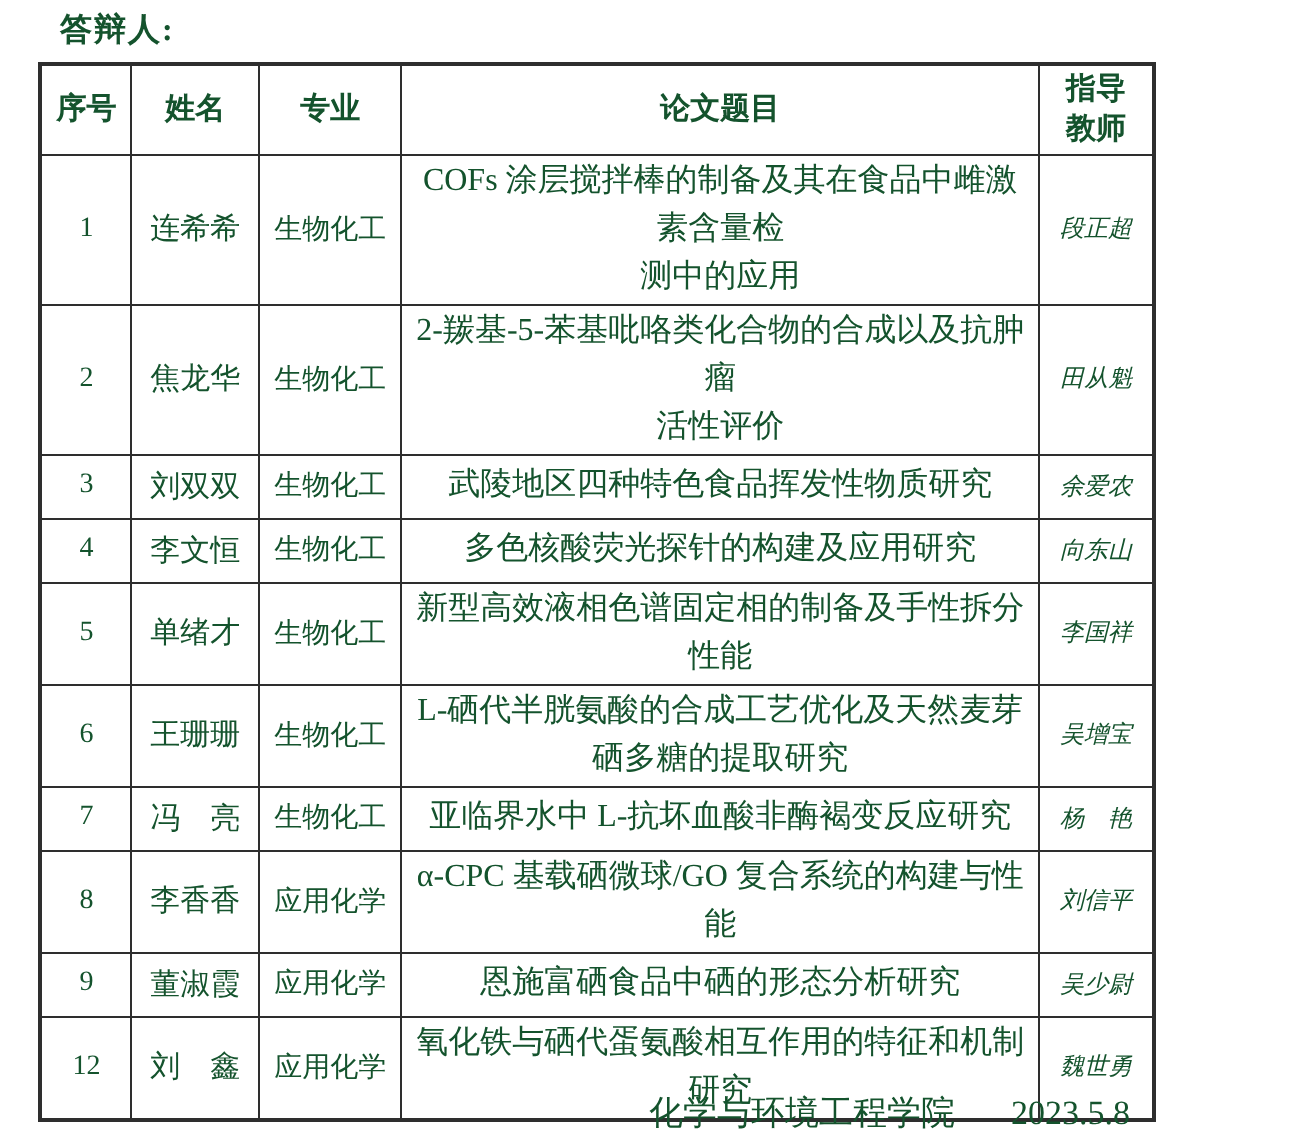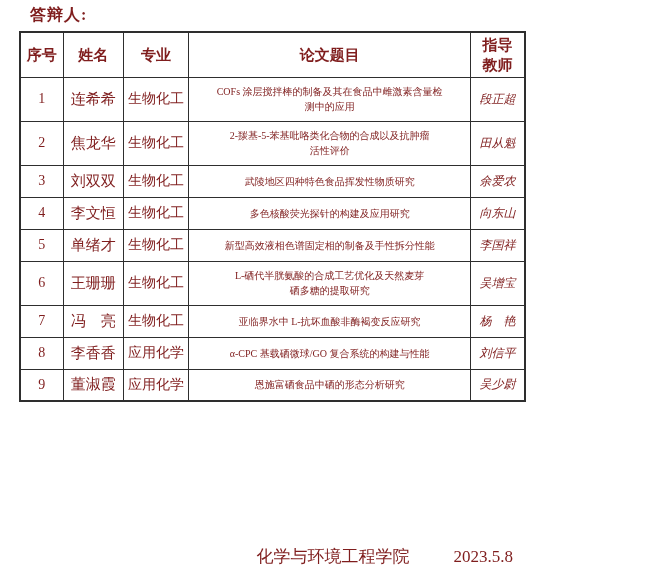--- a/index.html
+++ b/index.html
@@ -1,20 +1,20 @@
 <!DOCTYPE html>
 <html><head>
 <meta charset="utf-8">
 <style>
   html,body { margin:0; padding:0; background:#ffffff; }
   .page {
     position:relative;
-    width:526px; height:573px;
+    width:578px; height:573px;
     background:#ffffff;
-    color:#7f1d1d;
+    color:#14532d;
     font-family:"Liberation Serif","DejaVu Serif",serif;
     overflow:hidden;
   }
   .doc-title {
     position:absolute;
     left:30px; top:5px;
     font-size:16px;
     font-weight:bold;
     letter-spacing:1px;
   }
@@ -37,29 +37,29 @@
     font-size:15px;
     font-weight:bold;
     white-space:pre-line;
     line-height:1.35;
   }
   .defense-table tbody tr { height:32px; }
   .defense-table tbody tr.tall { height:44px; }
   td.c-no     { font-size:14px; }
   td.c-name   { font-size:15px; white-space:pre-wrap; }
   td.c-major  { font-size:14px;font-family:Liberation Mono, monospace; }
-  td.c-thesis { font-size:10px; white-space:pre-line; line-height:1.5; }
+  td.c-thesis { font-size:16px; white-space:pre-line; line-height:1.5; }
   td.c-adv    { font-size:12px; white-space:pre-wrap;font-style:italic; }
   .footer {
     position:absolute;
     right:13px; top:545px;
     font-size:17px;
     white-space:nowrap;
   }
-  .footer .date { margin-left:44px; }
+  .footer .date { margin-left:28px; }
 </style>
 </head>
 <body>
 
 <div class="page">
 
   <div class="doc-title">答辩人:</div>
 
   <table class="defense-table">
     <colgroup>
@@ -139,20 +139,27 @@
         <td class="c-thesis">α-CPC 基载硒微球/GO 复合系统的构建与性能</td>
         <td class="c-adv">刘信平</td>
       </tr>
       <tr>
         <td class="c-no">9</td>
         <td class="c-name">董淑霞</td>
         <td class="c-major">应用化学</td>
         <td class="c-thesis">恩施富硒食品中硒的形态分析研究</td>
         <td class="c-adv">吴少尉</td>
       </tr>
+      <tr>
+        <td class="c-no">12</td>
+        <td class="c-name">刘　鑫</td>
+        <td class="c-major">应用化学</td>
+        <td class="c-thesis">氧化铁与硒代蛋氨酸相互作用的特征和机制研究</td>
+        <td class="c-adv">魏世勇</td>
+      </tr>
     </tbody>
   </table>
 
   <div class="footer">
     <span>化学与环境工程学院</span><span class="date">2023.5.8</span>
   </div>
 
 </div>
 
 </body></html>

